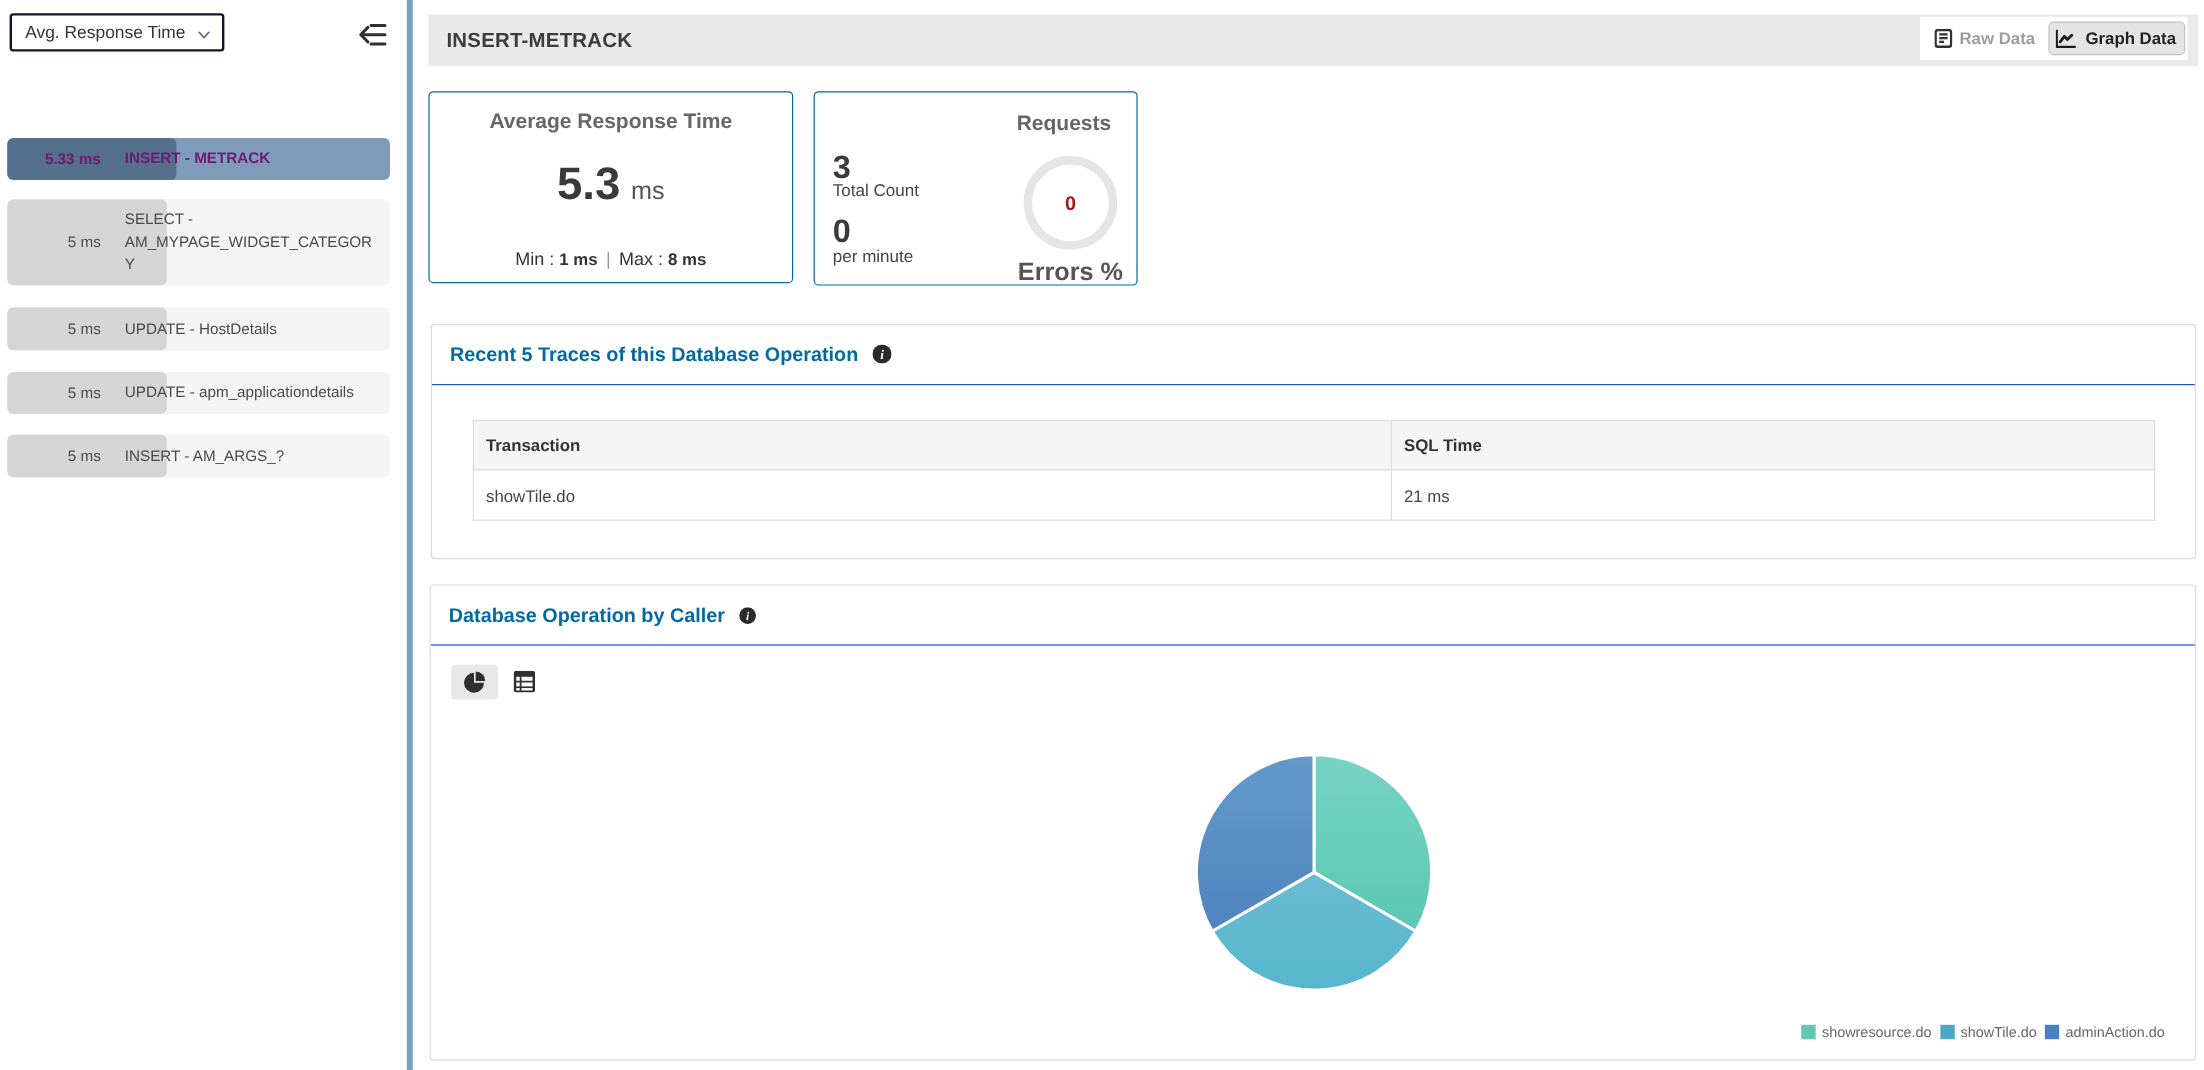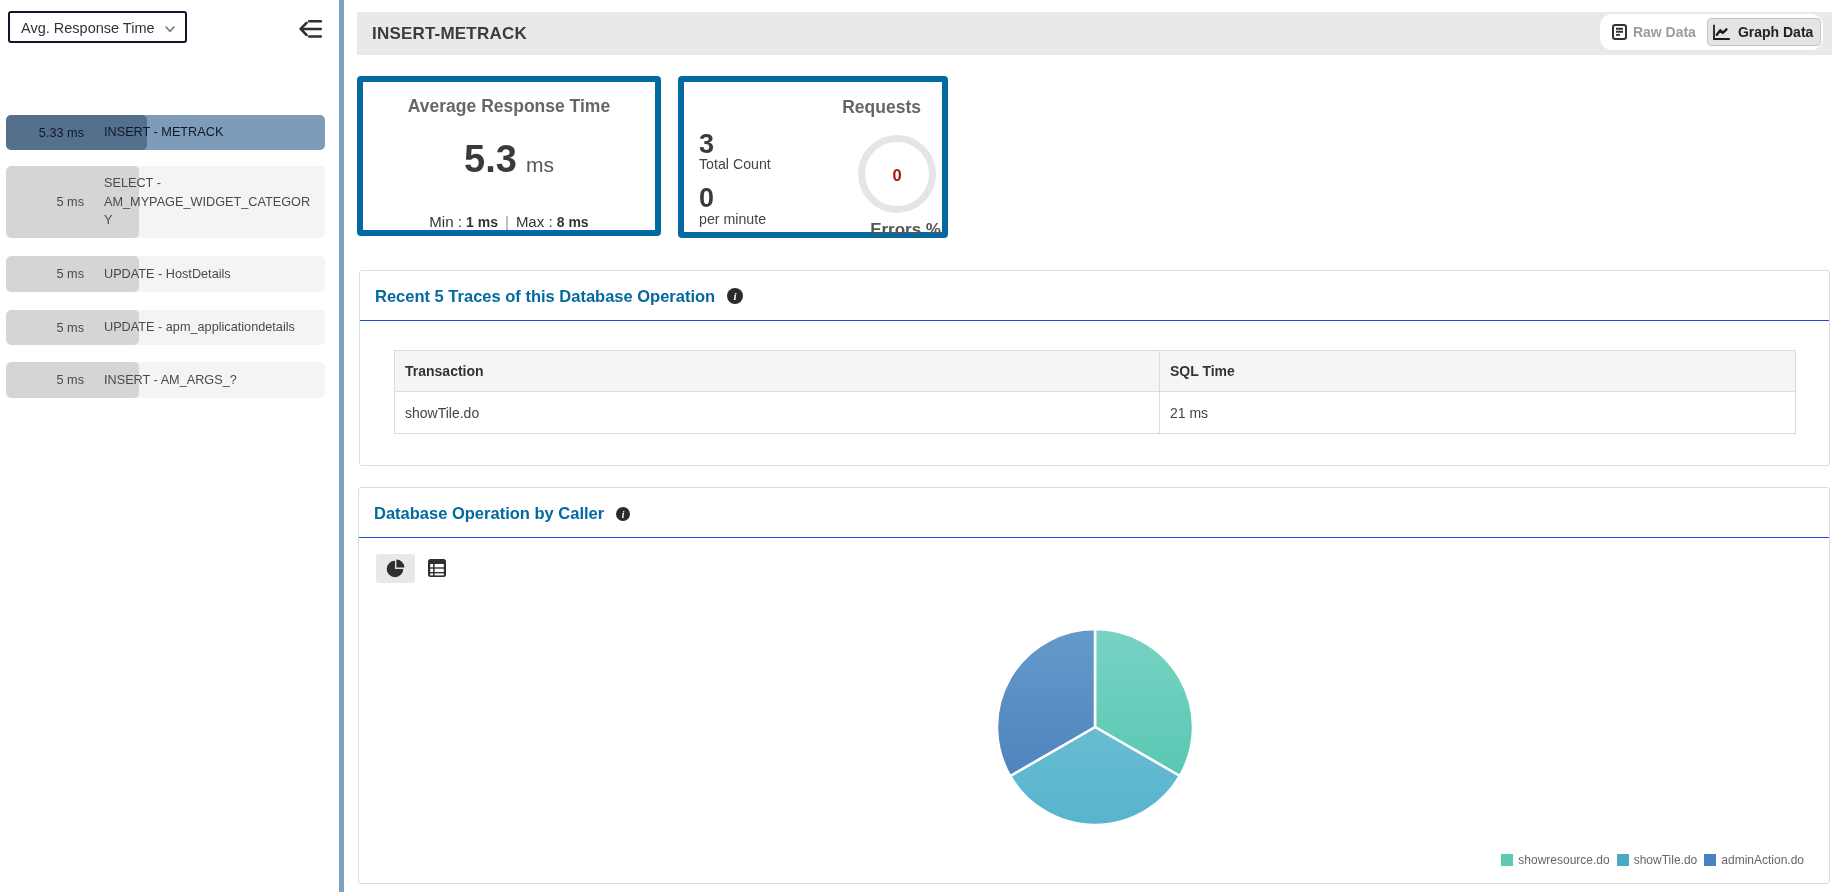--- a/index.html
+++ b/index.html
@@ -10,48 +10,48 @@
   #vdivider { position:absolute; left:339px; top:0; width:5px; height:892px; background:#7ba1c1; }
   #dropdown { position:absolute; left:8px; top:11px; width:179px; height:32px; background:#fff; border:2px solid #0f172a; border-radius:3px; font-size:14.5px; color:#333; line-height:30px; padding-left:11px; }
   #dropdown .chev { position:absolute; right:10px; top:13px; }
   #collapse { position:absolute; left:295px; top:14px; }
 
   .item { position:absolute; left:6px; width:319px; background:#f4f4f4; border-radius:5px; overflow:hidden; font-size:12.7px; color:#4a4a4a; }
   .item .bar { position:absolute; left:0; top:0; bottom:0; background:#d5d5d5; border-radius:5px; }
   .item .val { position:absolute; left:0; top:0; bottom:0; width:78px; text-align:right; display:flex; align-items:center; justify-content:flex-end; }
   .item .lbl { position:absolute; left:98px; top:0; bottom:0; width:211px; display:flex; align-items:center; line-height:18.5px; overflow-wrap:break-word; word-break:break-word; }
   .item .lbl span { display:block; width:100%; }
-  .item.sel { background:#7e9cba; color:#0f172a; font-weight:normal; }
+  .item.sel { background:#7e9cba; color:#701a75; font-weight:bold; }
   .item.sel .bar { background:#55708c; }
 
   
   #strip { position:absolute; left:357px; top:12px; width:1475px; height:43px; background:#e9e9e9; }
   #strip h1 { position:absolute; left:15px; top:0; height:43px; line-height:43px; font-size:17px; color:#3c3c3c; letter-spacing:0.2px; }
-  #btngroup { position:absolute; left:1243px; top:2px; width:223px; height:36px; background:#fff; border-radius:12px; }
+  #btngroup { position:absolute; left:1243px; top:2px; width:223px; height:36px; background:#fff; border-radius:0; }
   #rawbtn { position:absolute; left:12px; top:0; height:36px; line-height:36px; color:#9d9d9d; font-weight:bold; font-size:14px; white-space:nowrap; }
   #rawbtn svg { vertical-align:-3px; margin-right:2px; }
   #graphbtn { position:absolute; left:107px; top:4px; width:114px; height:28px; line-height:26px; background:#e4e4e4; border:1px solid #c4c4c4; border-radius:4px; padding-left:5px; color:#222; font-weight:bold; font-size:14px; white-space:nowrap; }
   #graphbtn svg { vertical-align:-3px; margin-right:4px; }
 
-  .card { position:absolute; border:6px solid #0369a1; border-radius:4px; background:#fff; }
+  .card { position:absolute; border:1px solid #0369a1; border-radius:4px; background:#fff; }
   #card1 { left:357px; top:76px; width:304px; height:160px; }
   #card1 .t { position:absolute; top:14px; width:100%; text-align:center; font-size:17.5px; font-weight:bold; color:#666; }
   #card1 .big { position:absolute; top:47px; width:100%; height:60px; text-align:center; font-size:38px; font-weight:bold; color:#3a3a3a; line-height:60px;}
   #card1 .big .unit { font-size:21px; font-weight:normal; color:#555; margin-left:9px; }
   #mm { position:absolute; top:131px; width:100%; text-align:center; font-size:15px; color:#333; }
   #mm b { font-size:14px; }
   #mm .sep { color:#999; padding:0 7px; }
 
   #card2 { left:678px; top:76px; width:270px; height:162px; }
   #card2 .t { position:absolute; right:21px; top:15px; font-size:17.5px; font-weight:bold; color:#666; }
   .req-num { position:absolute; left:15px; font-size:27px; font-weight:bold; color:#3a3a3a; line-height:27px; }
   .req-lab { position:absolute; left:15px; font-size:14.2px; color:#444; line-height:14px;text-align:center; }
   #ring { position:absolute; left:174px; top:53px; width:78px; height:78px; border:7.5px solid #e5e5e5; border-radius:50%; text-align:center; }
   #ring .z { line-height:66px; font-size:16.5px; font-weight:bold; color:#a81717; }
-  #errlab { position:absolute; left:169px; top:138px; width:88px; text-align:right; font-size:17px; font-weight:bold; color:#555; }
+  #errlab { position:absolute; left:169px; top:138px; width:88px; text-align:center; font-size:21px; font-weight:bold; color:#555; }
 
   .panel { position:absolute; border:1px solid #dcdcdc; border-radius:3px; background:#fff; }
   .panel .ph { height:50px; line-height:50px; padding-left:15px; font-size:16.5px; font-weight:bold; color:#0369a1; border-bottom:1px solid #1d4ed8; }
   .panel .ph svg { vertical-align:-2px; margin-left:7px; }
   #panel1 { left:359px; top:270px; width:1471px; height:196px; }
   #panel2 { left:358px; top:487px; width:1472px; height:397px; }
 
   #tbl { position:absolute; left:34px; top:79px; width:1402px; border-collapse:collapse; }
   #tbl th { background:#f5f5f5; border:1px solid #dcdcdc; text-align:left; font-size:14px; color:#333; height:41px; padding-left:10px;margin-top:28px; }
   #tbl td { border:1px solid #dcdcdc; font-size:14px; color:#444; height:42px; padding-left:10px; }

